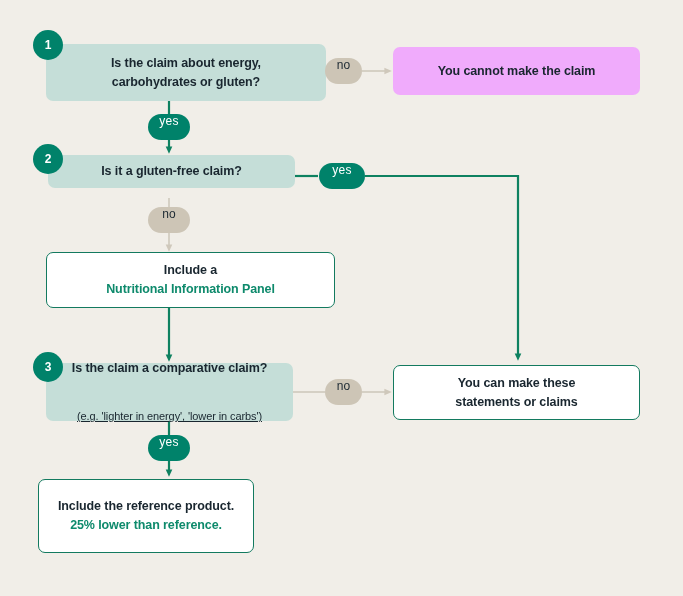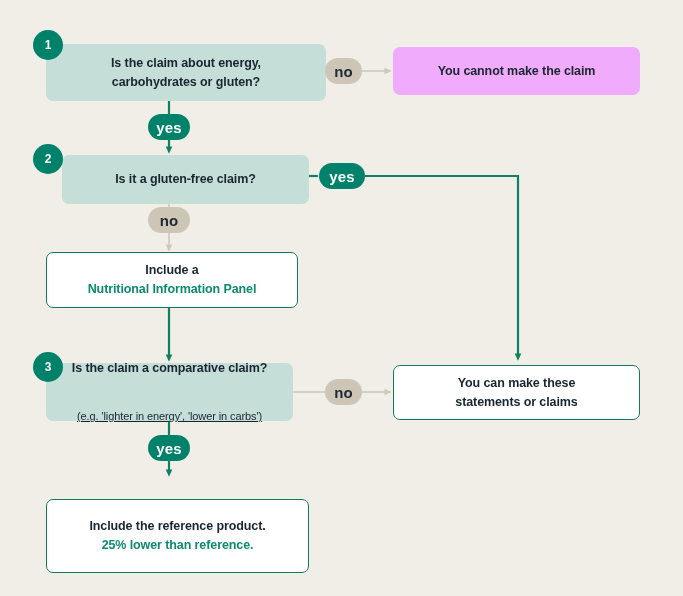--- a/index.html
+++ b/index.html
@@ -101,25 +101,25 @@
     display: flex;
     align-items: center;
     justify-content: center;
     z-index: 5;
   }
 
   
   .pill {
     position: absolute;
     display: flex;
-    align-items: center;
+    align-items: flex-start;
     justify-content: center;
     border-radius: 14px;
-    font-size: 15px;
-    font-weight: bold;
+    font-size: 12px;
+    font-weight: normal;
     letter-spacing: 0.2px;
     z-index: 4;
   }
   .pill-yes {
     background: #00826a;
     color: #ffffff;
   }
   .pill-no {
     background: #cdc5b6;
     color: #1d2a33;
@@ -190,36 +190,36 @@
   </div>
 
   <div class="node terminal" style="left:393px; top:47px; width:247px; height:48px;">
     <div class="line-dark">You cannot make the claim</div>
   </div>
 
   <div class="pill pill-yes" style="left:148px; top:114px; width:42px; height:26px;">
     <span>yes</span>
   </div>
 
-  <div class="node question" style="left:62px; top:155px; width:247px; height:49px;">
+  <div class="node question" style="left:48px; top:155px; width:247px; height:33px;">
     <div class="q-title">Is it a gluten-free claim?</div>
   </div>
   <div class="badge" style="left:33px; top:144px;">
     <span>2</span>
   </div>
 
   <div class="pill pill-yes" style="left:319px; top:163px; width:46px; height:26px;">
     <span>yes</span>
   </div>
 
   <div class="pill pill-no" style="left:148px; top:207px; width:42px; height:26px;">
     <span>no</span>
   </div>
 
-  <div class="node outcome" style="left:46px; top:252px; width:252px; height:56px;">
+  <div class="node outcome" style="left:46px; top:252px; width:289px; height:56px;">
     <div class="line-dark">Include a</div>
     <div class="line-green">Nutritional Information Panel</div>
   </div>
 
   <div class="node question" style="left:46px; top:363px; width:247px; height:58px;gap:25px;">
     <div class="q-title">Is the claim a comparative claim?</div>
     <div class="q-sub">(e.g. 'lighter in energy', 'lower in carbs')</div>
   </div>
   <div class="badge" style="left:33px; top:352px;">
     <span>3</span>
@@ -231,18 +231,18 @@
 
   <div class="node outcome" style="left:393px; top:365px; width:247px; height:55px;">
     <div class="line-dark">You can make these</div>
     <div class="line-dark">statements or claims</div>
   </div>
 
   <div class="pill pill-yes" style="left:148px; top:435px; width:42px; height:26px;">
     <span>yes</span>
   </div>
 
-  <div class="node outcome" style="left:46px; top:479px; width:263px; height:74px;margin-top:20px;">
+  <div class="node outcome" style="left:38px; top:479px; width:216px; height:74px;">
     <div class="line-dark">Include the reference product.</div>
     <div class="line-green">25% lower than reference.</div>
   </div>
 
 </div>
 
 </body></html>

